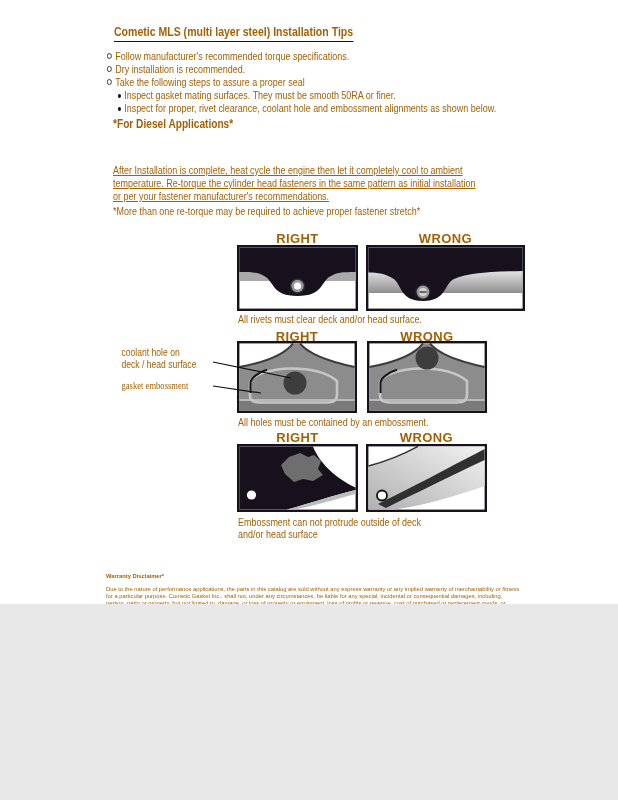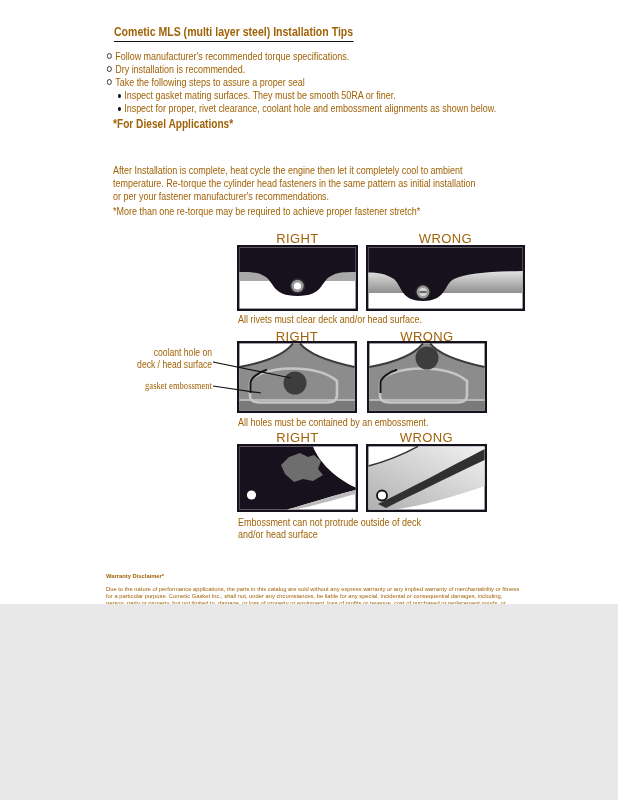--- a/index.html
+++ b/index.html
@@ -18,23 +18,23 @@
   .bullets{left:107px;top:44px;font-size:11.5px;margin-top:6px;}
   .bline{height:13px;line-height:13px;}
   .mark-o{display:inline-block;width:3.5px;height:3.5px;border:1px solid #222;border-radius:50%;margin-right:5px;vertical-align:1.5px;}
   .mark-f{display:inline-block;width:4px;height:4px;background:#111;border-radius:50%;margin-right:4px;vertical-align:1.5px;}
   .sub{padding-left:14px;}
 
   .h2{font-size:13px;font-weight:700;}
   .bodyp{font-size:11.5px;}
   .bodyp .bline{height:13px;line-height:13px;}
 
-  .dlabel{font-weight:400;font-size:13px;letter-spacing:.4px;text-align:center;}
+  .dlabel{font-weight:700;font-size:13px;letter-spacing:.4px;text-align:center;}
   .cap{font-size:11.5px;}
-  .sidelabel{font-size:11px;line-height:11.5px;text-align:right;width:116px;}
+  .sidelabel{font-size:11px;line-height:11.5px;width:116px;}
 
   .legal{left:106px;top:573px;width:414px;font-size:5.8px;line-height:6.9px;}
   .legal .lp{margin:0 0 6px 0;}
   .legal .lh{font-weight:700;margin:0 0 6px 0;}
   .pageno{font-size:13.5px;letter-spacing:.3px;}
   svg{display:block;}
 </style>
 </head>
 <body>
 
@@ -46,21 +46,21 @@
 
   <div class="abs bullets">
     <div class="bline cond"><span class="mark-o"></span><span>Follow manufacturer's recommended torque specifications.</span></div>
     <div class="bline cond"><span class="mark-o"></span><span>Dry installation is recommended.</span></div>
     <div class="bline cond"><span class="mark-o"></span><span>Take the following steps to assure a proper seal</span></div>
     <div class="bline cond sub"><span class="mark-f"></span><span>Inspect gasket mating surfaces.  They must be smooth 50RA or finer.</span></div>
     <div class="bline cond sub"><span class="mark-f"></span><span>Inspect for proper, rivet clearance, coolant hole and embossment alignments as shown below.</span></div>
   </div>
 
   <div class="abs h2 cond" style="left:113px;top:116px;">*For Diesel Applications*</div>
-  <div class="abs bodyp" style="left:113px;top:164px;">
+  <div class="abs bodyp" style="left:113px;top:164px;text-decoration:underline;">
     <div class="bline cond">After Installation is complete, heat cycle the engine then let it completely cool to ambient</div>
     <div class="bline cond">temperature. Re-torque the cylinder head fasteners in the same pattern as initial installation</div>
     <div class="bline cond">or per your fastener manufacturer's recommendations.</div>
   </div>
   <div class="abs bodyp cond" style="left:113px;top:205px;">*More than one re-torque may be required to achieve proper fastener stretch*</div>
 
   <div class="abs dlabel" style="left:237px;top:231px;width:121px;">RIGHT</div>
   <div class="abs dlabel" style="left:366px;top:231px;width:159px;">WRONG</div>
 
   <svg class="abs" style="left:237px;top:245px;" width="121" height="66" viewBox="0 0 121 66">

